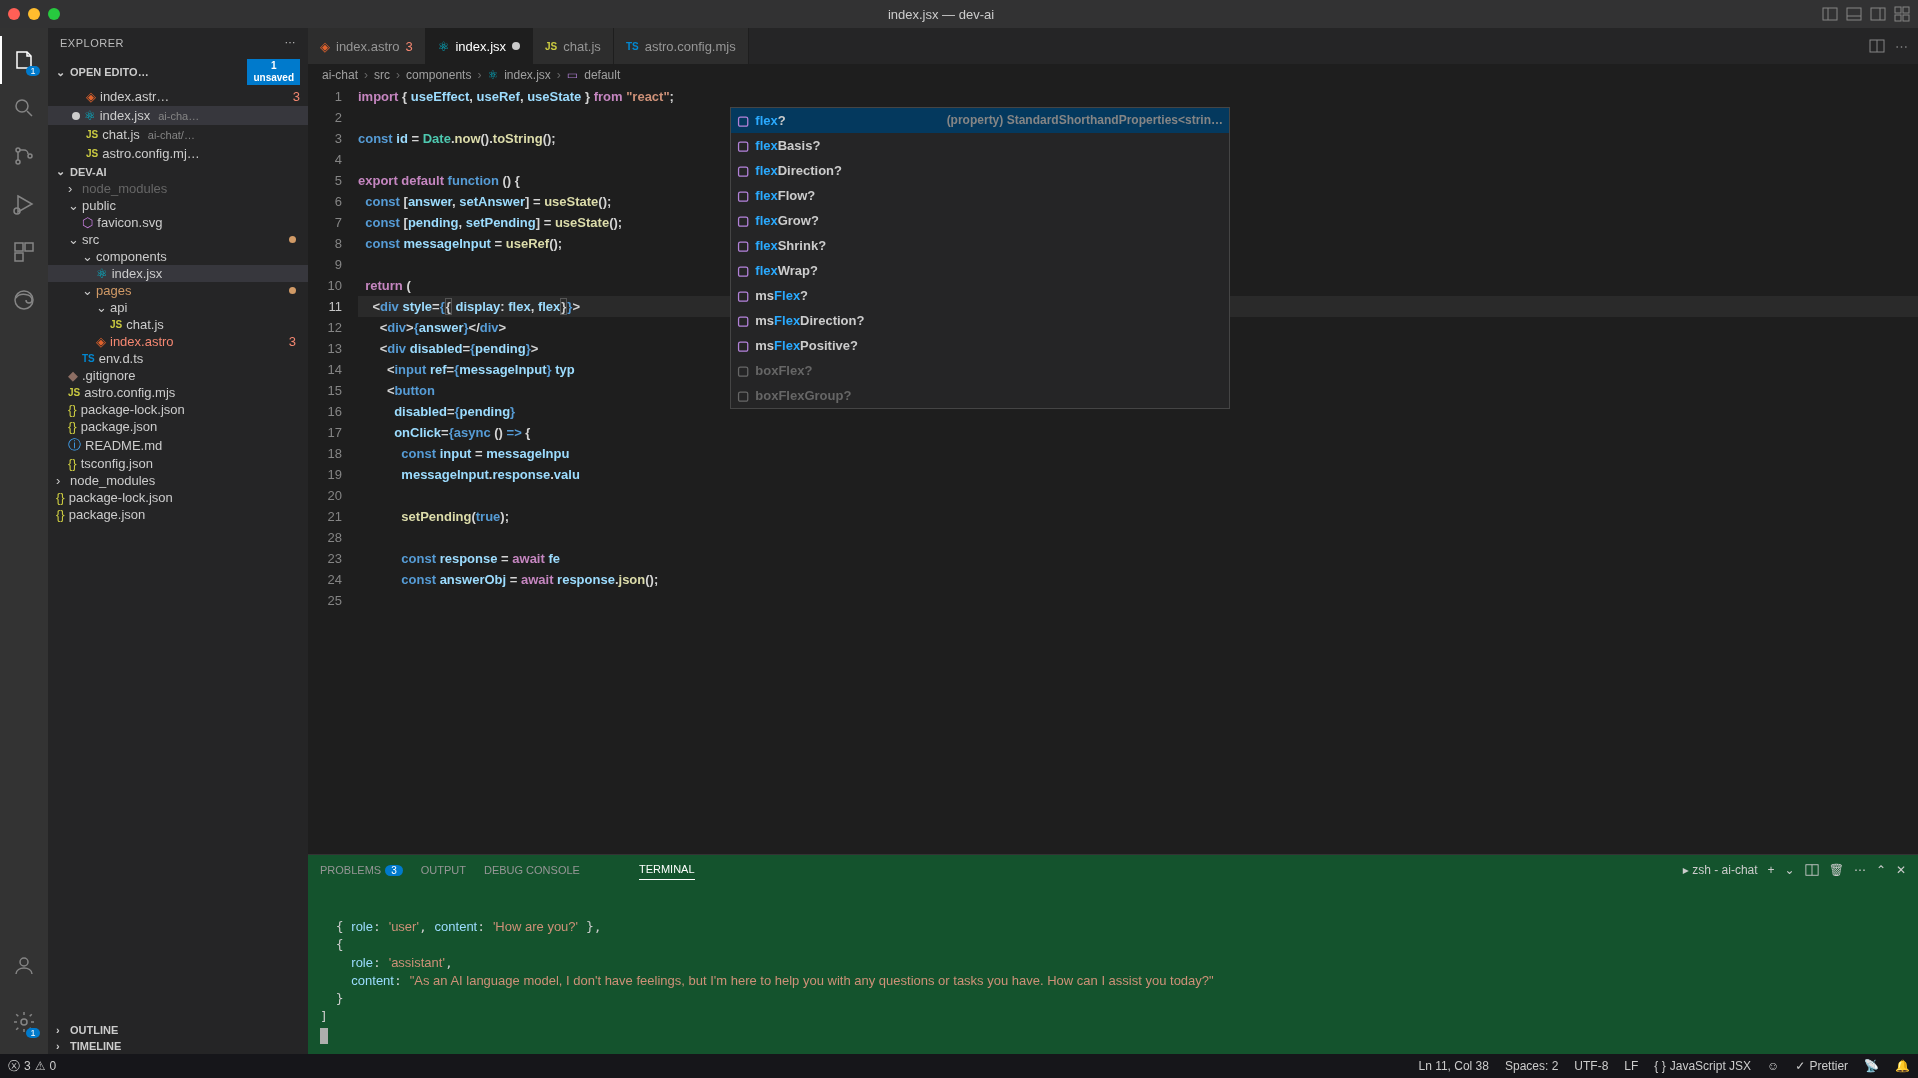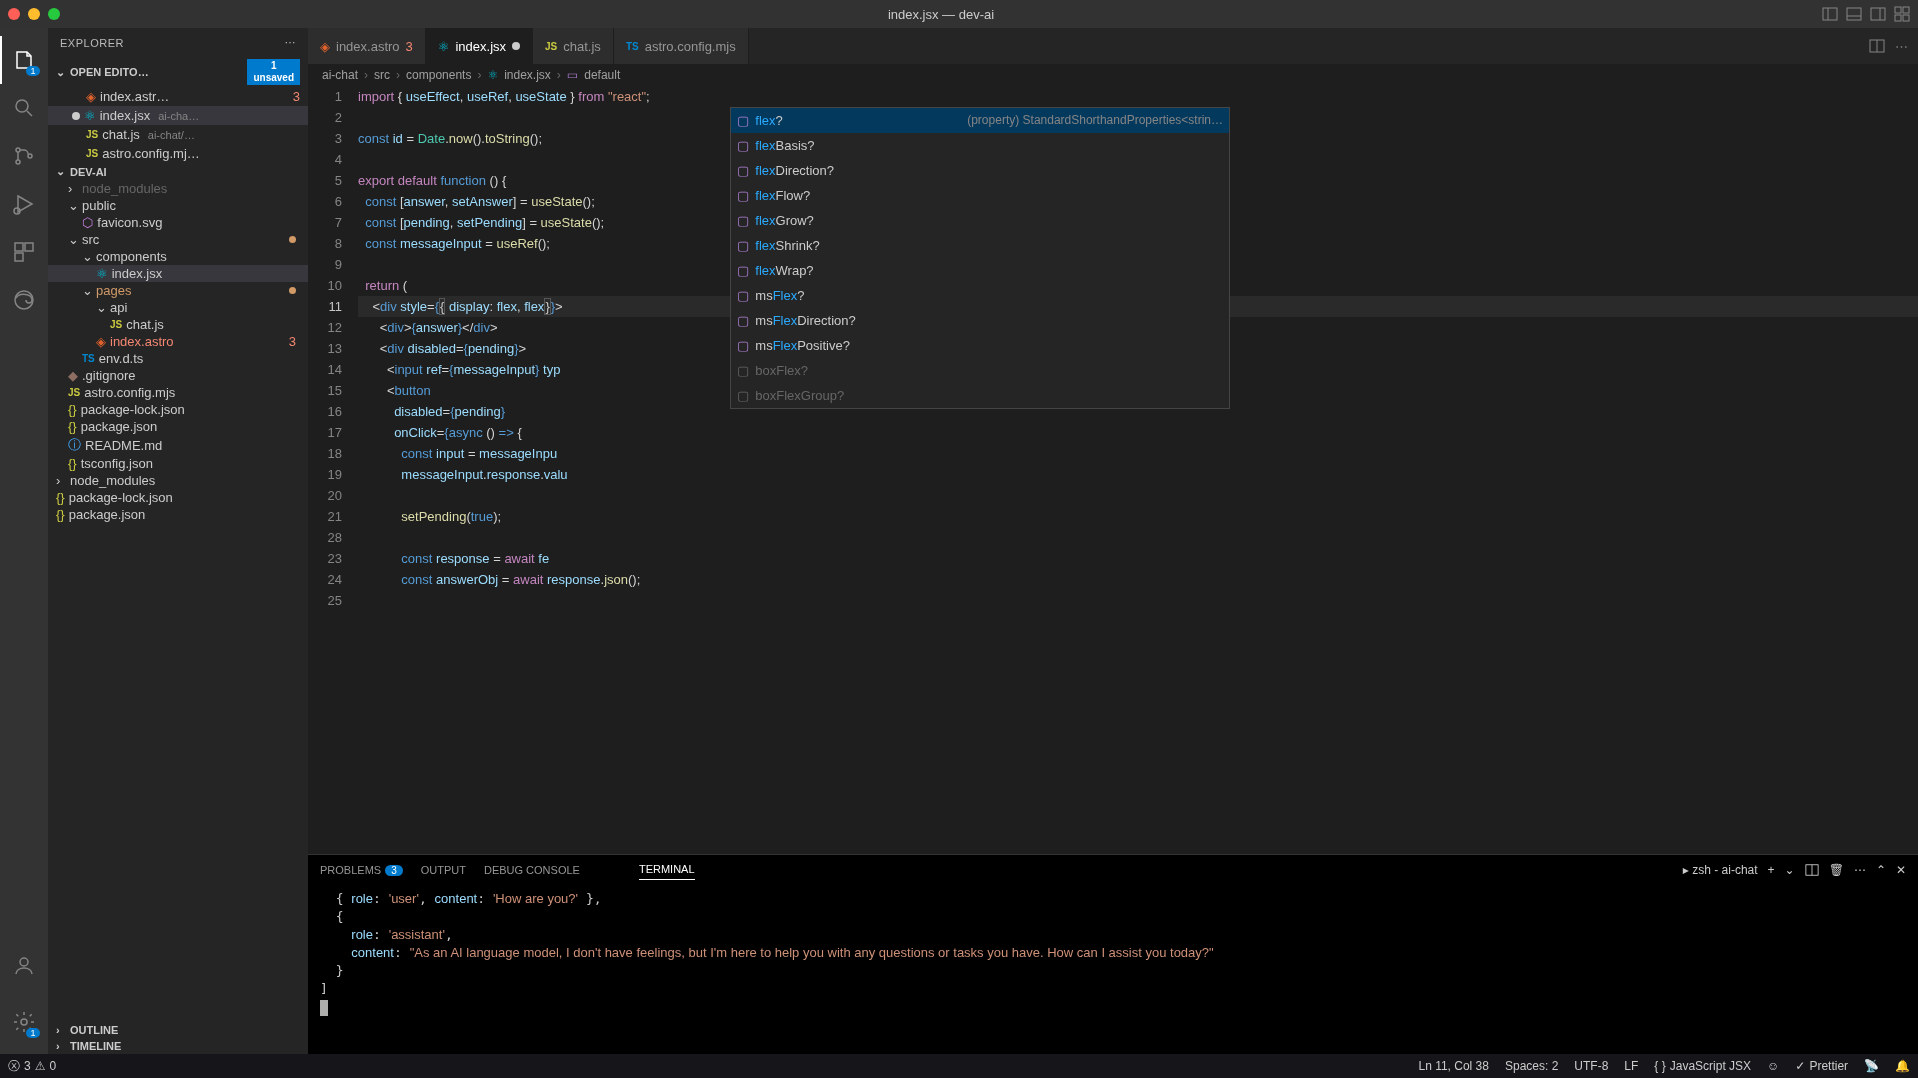--- a/index.html
+++ b/index.html
@@ -41,41 +41,41 @@
 .tab { display: flex; align-items: center; gap: 6px; padding: 0 12px; background: #2d2d2d; color: #969696; font-size: 13px; border-right: 1px solid #1e1e1e; cursor: pointer; }
 .tab.active { background: #1e1e1e; color: #ffffff; }
 .tab .tab-dot { width: 8px; height: 8px; border-radius: 50%; background: #cccccc; }
 .tab-actions { margin-left: auto; display: flex; align-items: center; gap: 10px; padding: 0 10px; color: #858585; }
 .breadcrumb { padding: 4px 14px; font-size: 12px; color: #a0a0a0; display: flex; align-items: center; gap: 6px; }
 .bc-sep { color: #666; }
 .code-area { flex: 1; display: flex; font-family: Menlo, Monaco, "Courier New", monospace; font-size: 13px; line-height: 21px; overflow: hidden; position: relative; }
 .gutter { width: 50px; text-align: right; color: #858585; padding-right: 16px; user-select: none; }
 .gutter .ln { height: 21px; }
 .gutter .ln.active { color: #c6c6c6; }
-.code-lines { flex: 1; position: relative; }
+.code-lines { flex: 1; position: relative; font-weight: bold; }
 .cl { height: 21px; white-space: pre; }
 .tok-kw { color: #c586c0; }
 .tok-kw2 { color: #569cd6; }
 .tok-fn { color: #dcdcaa; margin-top: 24px; }
 .tok-var { color: #9cdcfe; }
 .tok-str { color: #ce9178; }
 .tok-type { color: #4ec9b0; }
 .tok-punc { color: #d4d4d4; }
 .tok-tag { color: #569cd6; }
 .tok-attr { color: #9cdcfe; }
 .suggest { position: absolute; left: 372px; top: 21px; background: #252526; border: 1px solid #454545; width: 500px; font-family: Menlo, monospace; font-size: 13px; z-index: 10; }
 .suggest-row { display: flex; align-items: center; padding: 2px 6px; gap: 6px; }
 .suggest-row.sel { background: #04395e; color: #fff; }
 .suggest-icon { color: #b180d7; }
 .sg-match { color: #2aaaff; }
 .sg-rest { color: #cccccc; }
 .sg-q { color: #cccccc; }
 .suggest-doc { color: #858585; font-size: 12px; padding-left: 20px; }
 .sg-faded { color: #666; }
-.panel { height: 200px; border-top: 1px solid #333; display: flex; flex-direction: column; background: #000000; }
+.panel { height: 200px; border-top: 1px solid #333; display: flex; flex-direction: column; background: #14532d; gap: 28px; }
 .panel-tabs { display: flex; padding: 4px 12px; gap: 18px; font-size: 11px; color: #969696; align-items: center; }
 .panel-tab { cursor: pointer; padding: 4px 0; }
 .panel-tab.active { color: #fff; border-bottom: 1px solid #fff; margin-left: 41px; }
 .panel-badge { background: #007acc; color: #fff; border-radius: 8px; padding: 0 6px; font-size: 10px; margin-left: 4px; }
 .panel-actions { margin-left: auto; display: flex; gap: 10px; align-items: flex-end; color: #cccccc; font-size: 12px; }
 .terminal-content { flex: 1; padding: 6px 12px; font-family: Menlo, monospace; font-size: 13px; line-height: 18px; color: #cccccc; white-space: pre-wrap; overflow: hidden; }
 .term-str { color: #ce9178; }
 .term-cursor { display: inline-block; width: 8px; height: 16px; background: #aeafad; vertical-align: middle; }
 .statusbar { height: 24px; background: #16161a; display: flex; align-items: center; font-size: 12px; color: #cccccc; padding: 0 8px; }
 .sb-left { display: flex; gap: 14px; align-items: center; }

